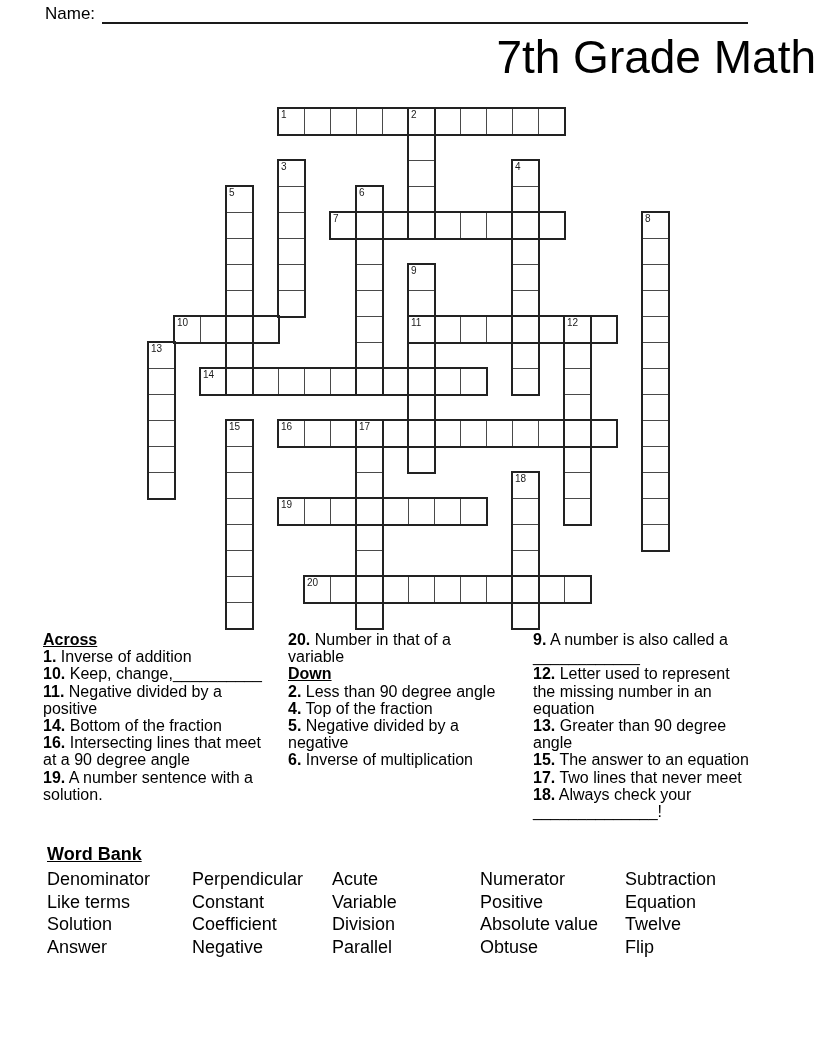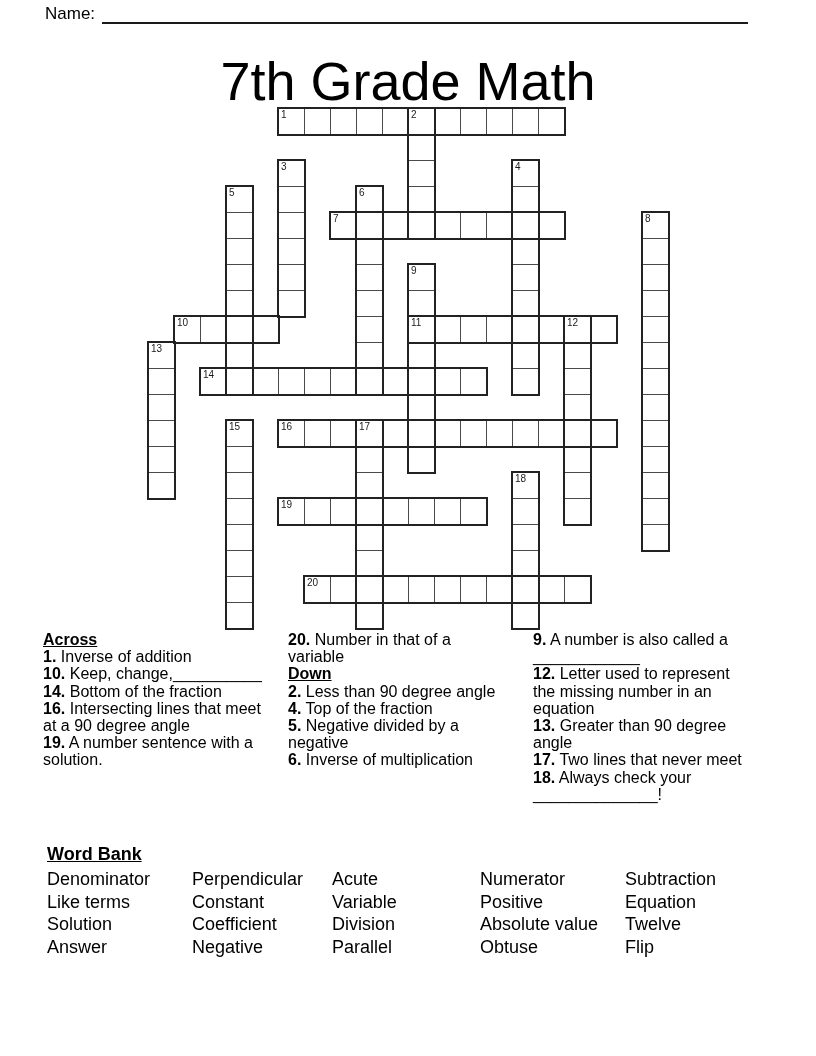--- a/index.html
+++ b/index.html
@@ -4,22 +4,22 @@
 <style>
   html,body{margin:0;padding:0;background:#fff;}
   .sheet{
     position:relative;width:816px;height:1056px;background:#fff;
     font-family:"Liberation Sans",sans-serif;color:#000;overflow:hidden;
   }
   
   .name-row{position:absolute;left:45px;top:3px;display:flex;align-items:flex-end;font-size:17px;}
   .name-line{display:inline-block;width:646px;height:19px;margin-left:7px;border-bottom:2px solid #1a1a1a;}
   
-  .title{position:absolute;left:0;top:33px;width:100%;text-align:center;
-         font-size:54px;font-weight:400;line-height:1.05;letter-spacing:0;margin-top:20px;}
+  .title{position:absolute;left:0;top:33px;width:100%;text-align:right;
+         font-size:46px;font-weight:400;line-height:1.05;letter-spacing:0;}
   
   #grid{position:absolute;left:148px;top:108px;width:522px;height:522px;}
   .cell{position:absolute;width:27px;height:27px;box-sizing:border-box;
         border:1px solid #4a4a4a;background:#fff;}
   .cellnum{position:absolute;top:0px;left:2px;font-size:10px;line-height:11px;color:#1a1a1a;}
   .word-outline{position:absolute;box-sizing:border-box;border:2px solid #222;pointer-events:none;}
   
   .clue-col{position:absolute;top:631px;font-size:16px;line-height:17.2px;}
   #clue-col-0{left:43px;width:242px;}
   #clue-col-1{left:288px;width:242px;}
@@ -257,20 +257,22 @@
       <div class="word-outline" style="left: 207px; top: 311px; width: 29px; height: 211px;"></div>
       <div class="word-outline" style="left: 363px; top: 363px; width: 29px; height: 159px;"></div>
       <div class="word-outline" style="left: 129px; top: 389px; width: 211px; height: 29px;"></div>
       <div class="word-outline" style="left: 155px; top: 467px; width: 289px; height: 29px;"></div>
     </div>
 
   <div id="clue-col-0" class="clue-col">
       <div class="clue-header">Across</div>
       <div class="clue"><span class="clue-num">1.</span> <span class="clue-text">Inverse of addition</span></div>
       <div class="clue"><span class="clue-num">10.</span> <span class="clue-text">Keep, change,__________</span></div>
+      <div class="clue"><span class="clue-num">11.</span> <span class="clue-text">Negative divided by a
+positive</span></div>
       <div class="clue"><span class="clue-num">14.</span> <span class="clue-text">Bottom of the fraction</span></div>
       <div class="clue"><span class="clue-num">16.</span> <span class="clue-text">Intersecting lines that meet
 at a 90 degree angle</span></div>
       <div class="clue"><span class="clue-num">19.</span> <span class="clue-text">A number sentence with a
 solution.</span></div>
     </div>
   <div id="clue-col-1" class="clue-col">
       <div class="clue"><span class="clue-num">20.</span> <span class="clue-text">Number in that of a
 variable</span></div>
       <div class="clue-header">Down</div>
@@ -281,20 +283,21 @@
       <div class="clue"><span class="clue-num">6.</span> <span class="clue-text">Inverse of multiplication</span></div>
     </div>
   <div id="clue-col-2" class="clue-col">
       <div class="clue"><span class="clue-num">9.</span> <span class="clue-text">A number is also called a
 ____________</span></div>
       <div class="clue"><span class="clue-num">12.</span> <span class="clue-text">Letter used to represent
 the missing number in an
 equation</span></div>
       <div class="clue"><span class="clue-num">13.</span> <span class="clue-text">Greater than 90 degree
 angle</span></div>
+      <div class="clue"><span class="clue-num">15.</span> <span class="clue-text">The answer to an equation</span></div>
       <div class="clue"><span class="clue-num">17.</span> <span class="clue-text">Two lines that never meet</span></div>
       <div class="clue"><span class="clue-num">18.</span> <span class="clue-text">Always check your
 ______________!</span></div>
     </div>
 
   <div class="wb-title">Word Bank</div>
   <div id="word-bank">
       <span class="wb-word">Denominator</span>
       <span class="wb-word">Perpendicular</span>
       <span class="wb-word">Acute</span>

